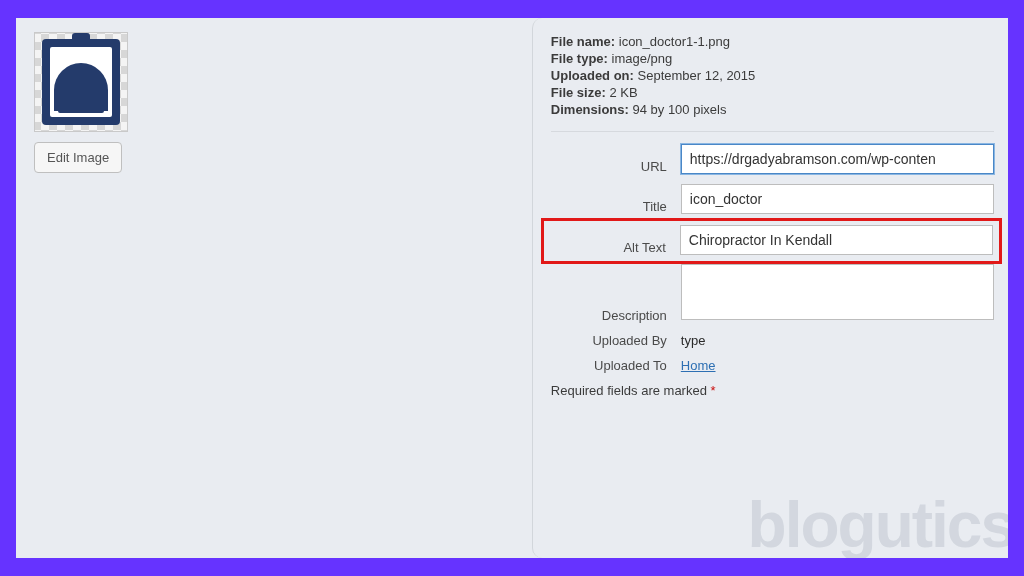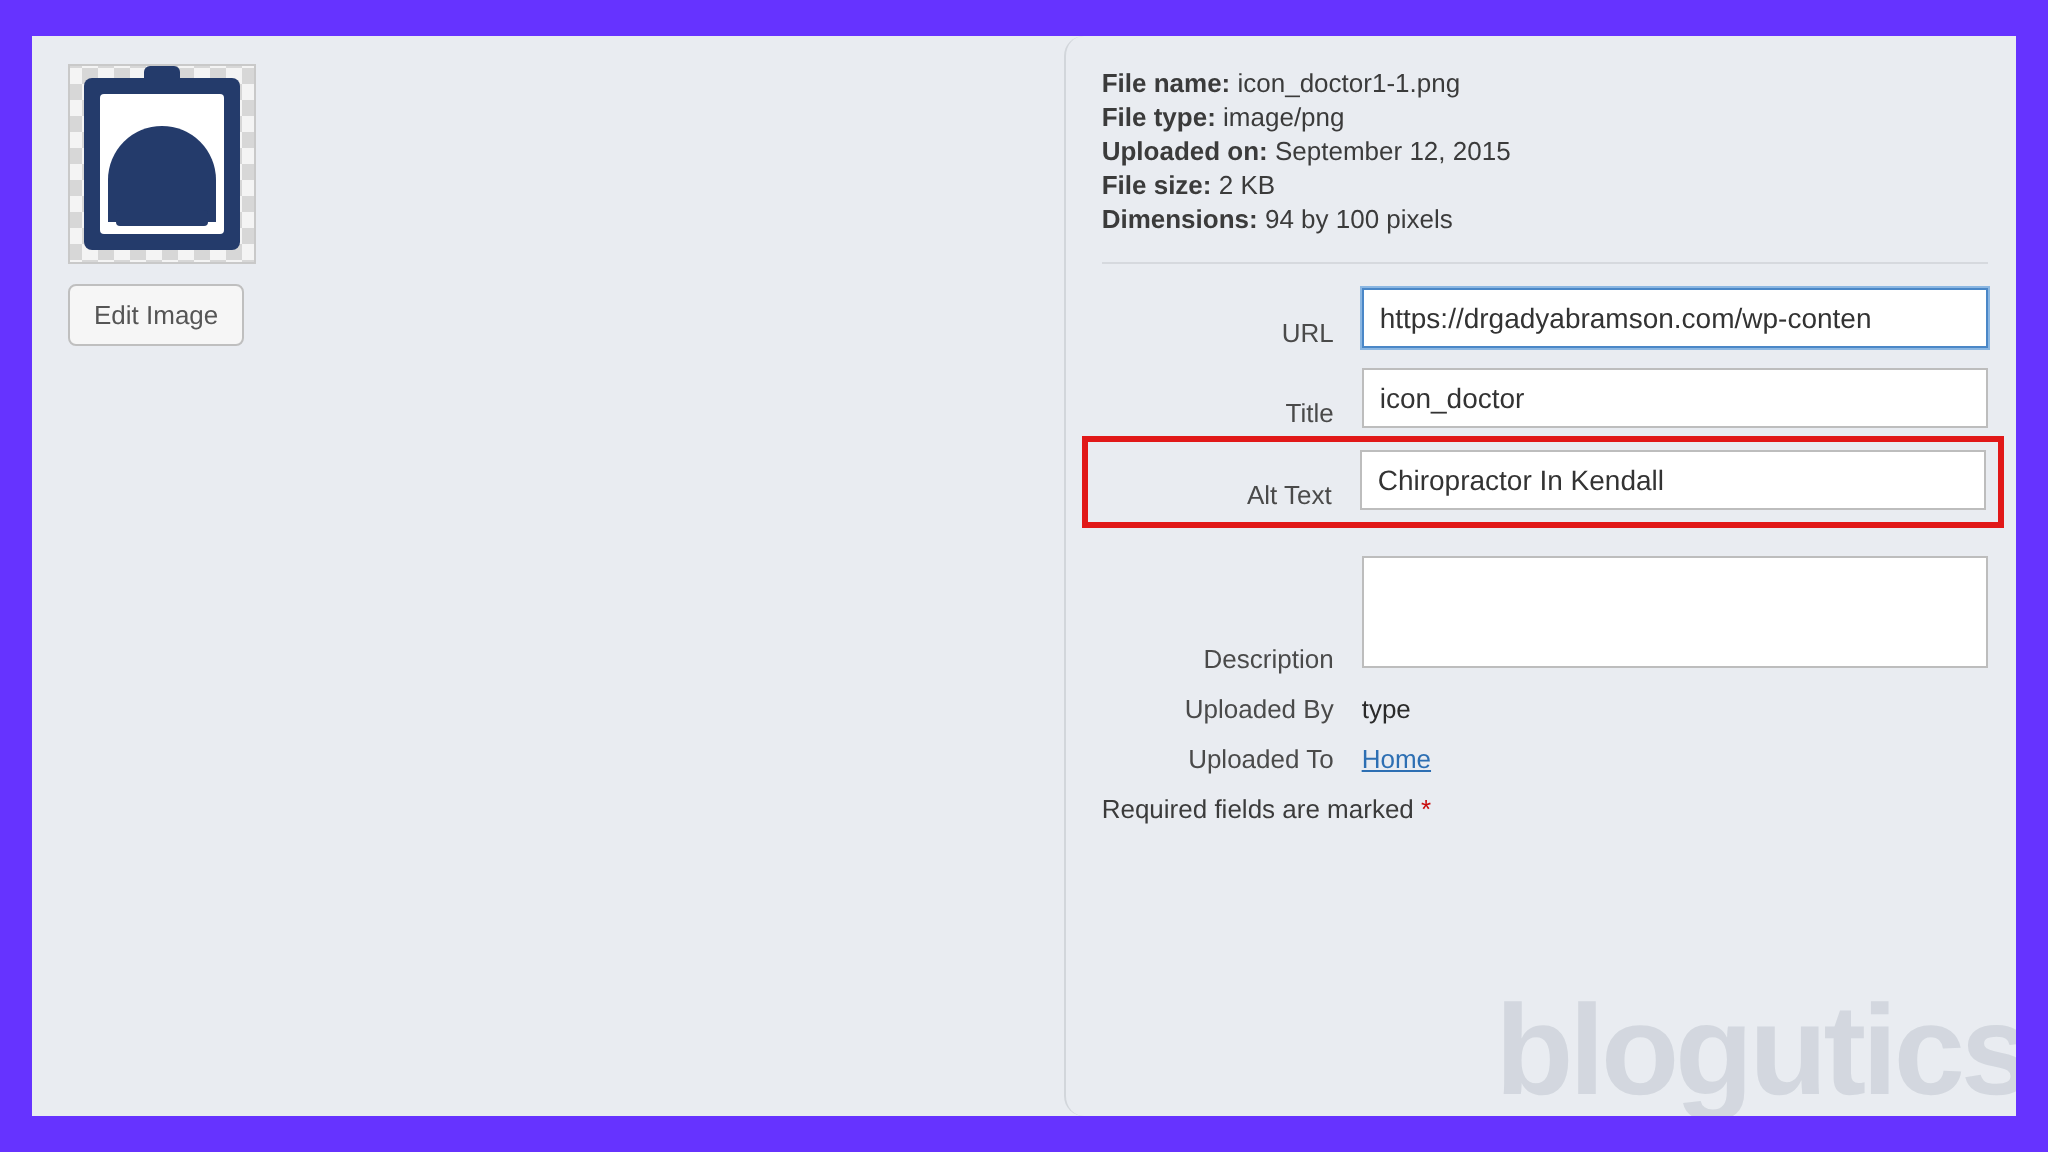--- a/index.html
+++ b/index.html
@@ -131,21 +131,21 @@
       font-family: inherit;
     }
     .row textarea { height: 56px; resize: none; }
     .url-input {
       border: 1px solid #4a87c7 !important;
       outline: 1px solid #8ab6e2;
     }
     .alt-highlight {
       border: 3px solid #e11818;
       padding: 4px 6px 6px;
-      margin: -6px -8px 14px -10px;
+      margin: -6px -8px 0 -10px;
     }
     .alt-highlight .row { margin-bottom: 0; }
     .static-row {
       display: flex;
       margin-bottom: 10px;
       font-size: 13px;
     }
     .static-row .label {
       flex: 0 0 130px;
       text-align: right;

